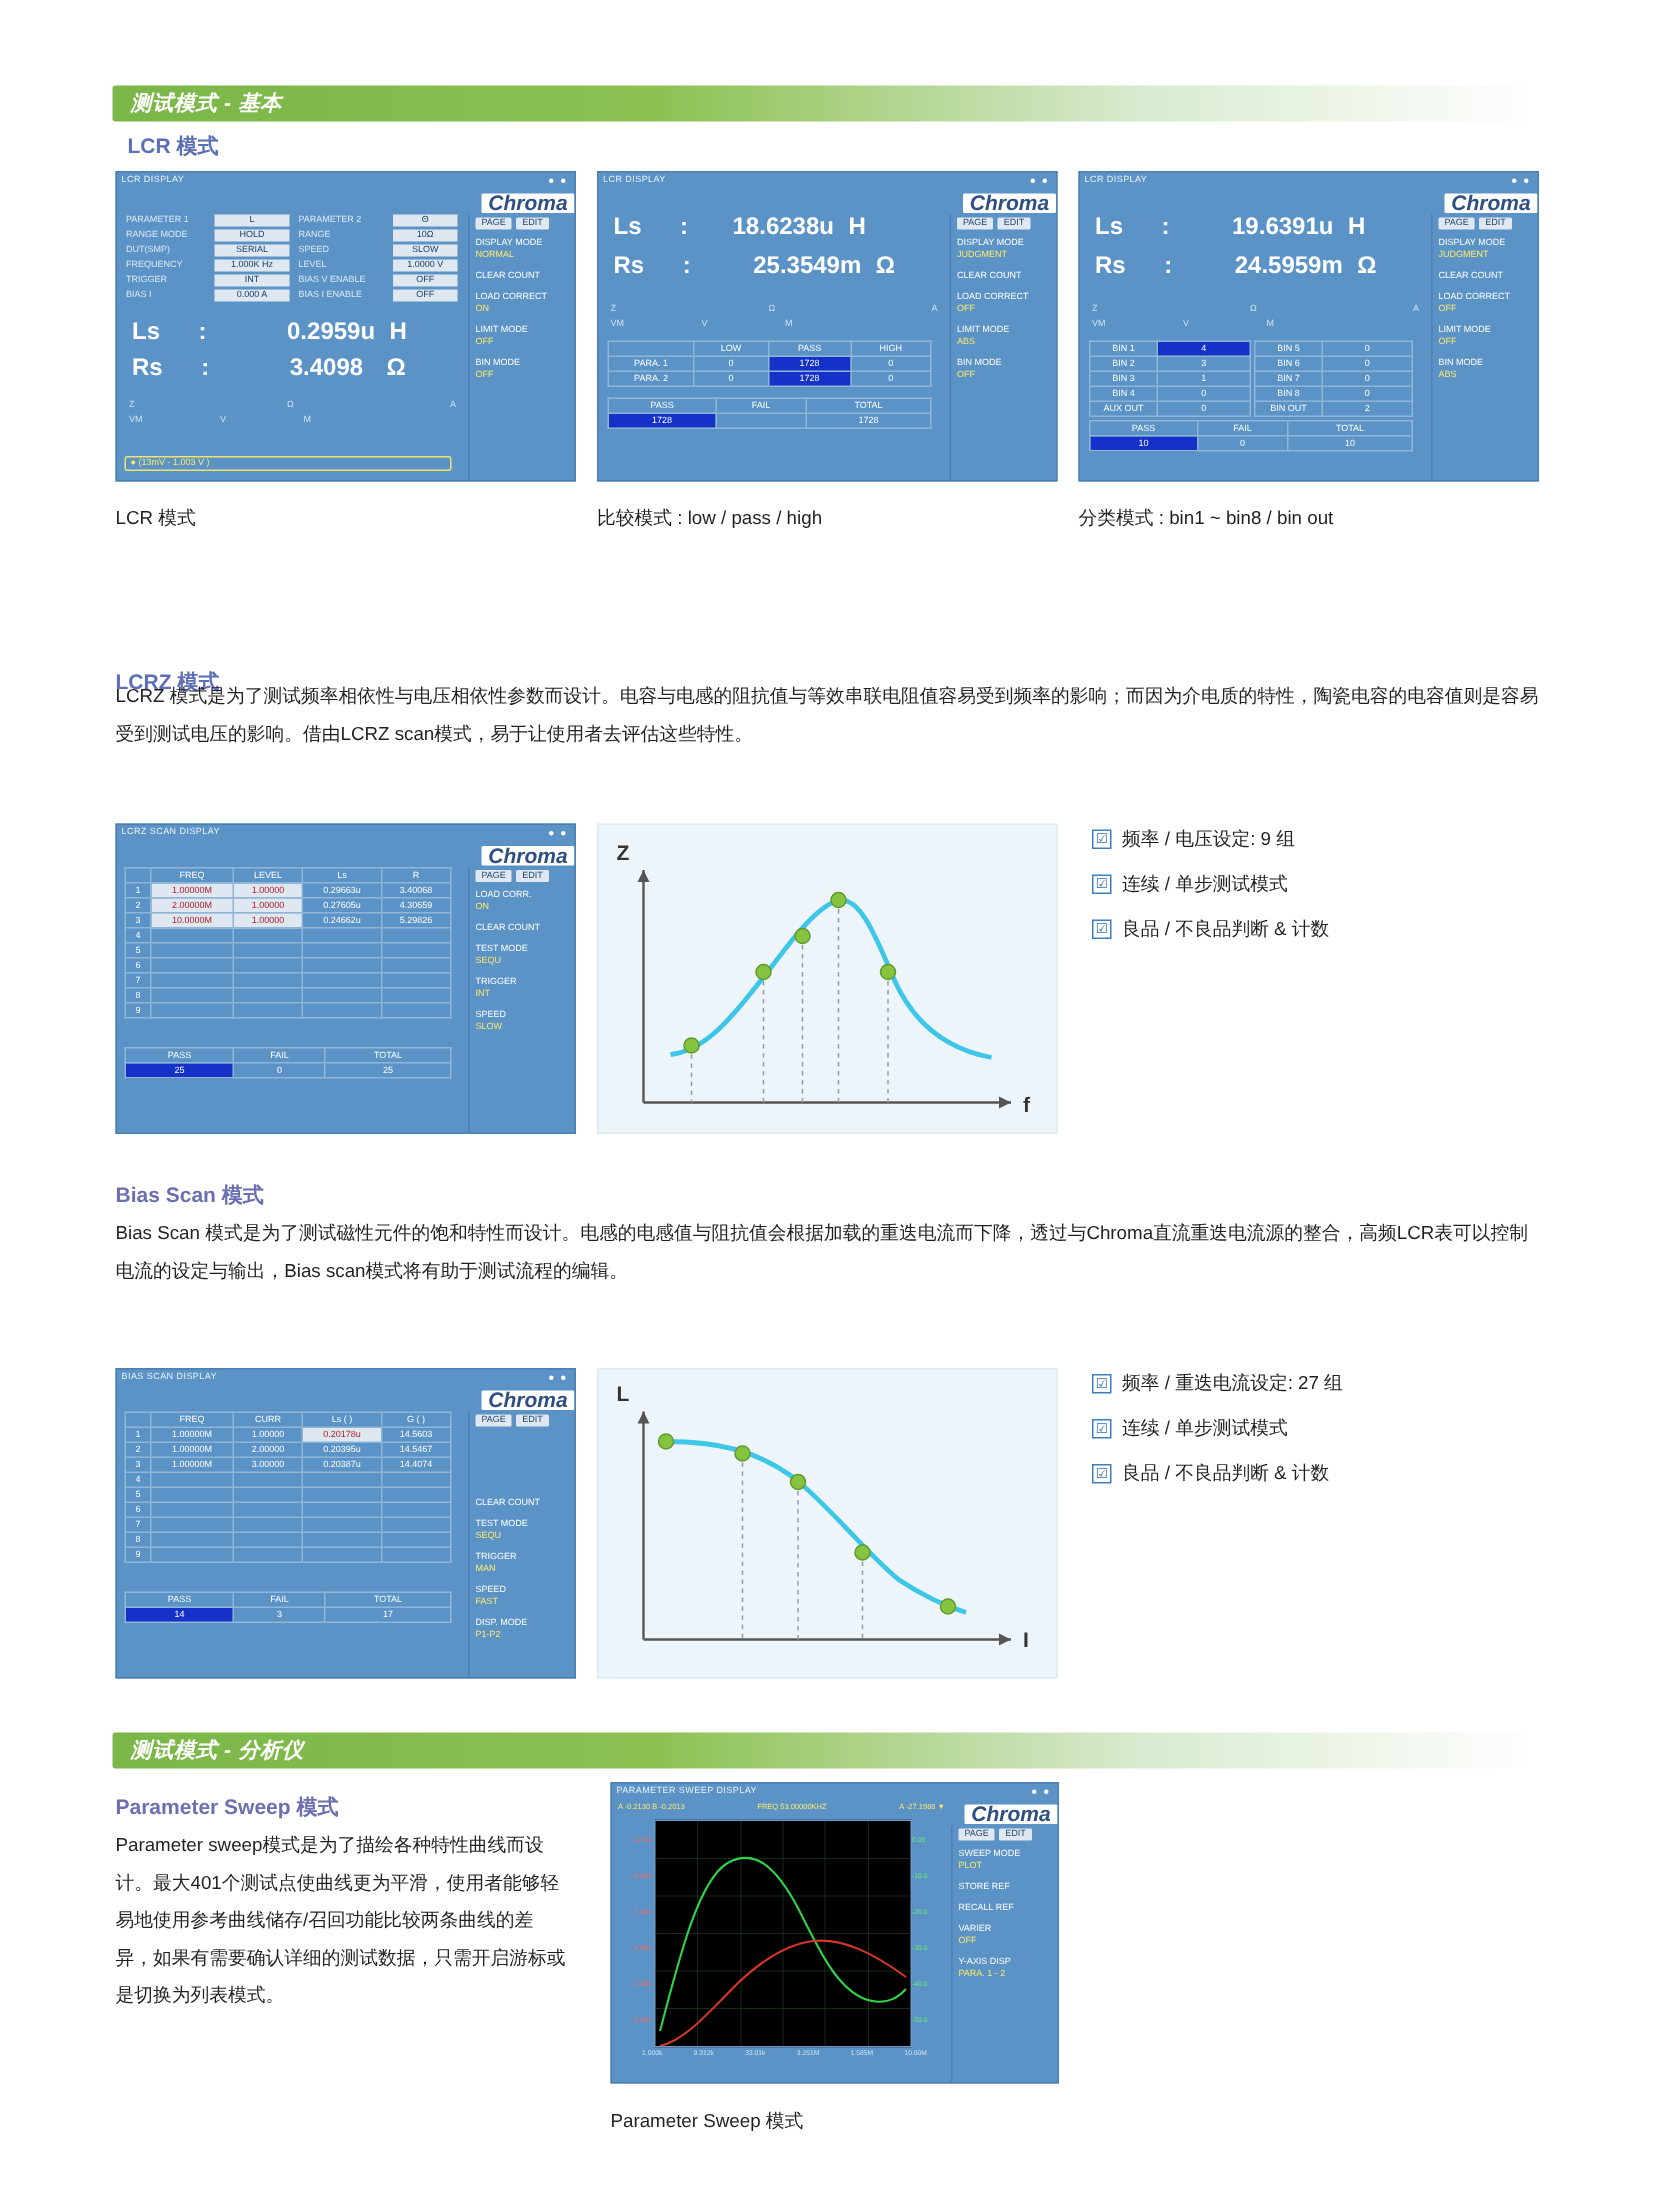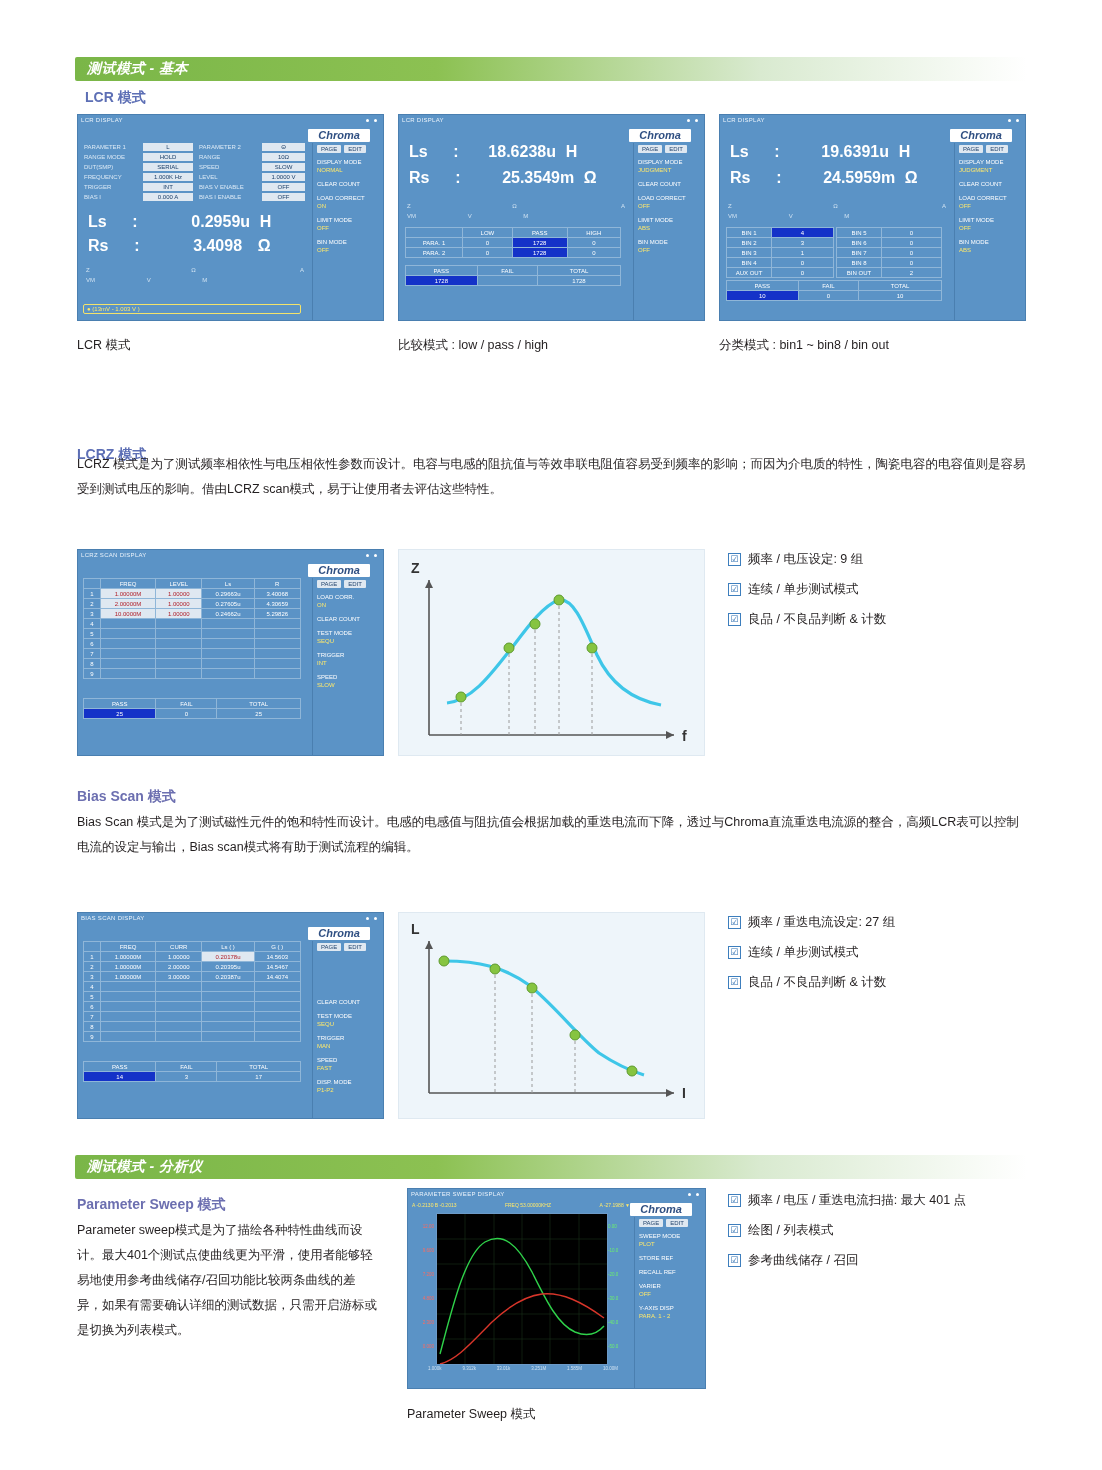--- a/index.html
+++ b/index.html
@@ -32,22 +32,22 @@
 
   
   .screen{
     position:absolute;background:#5b93c6;border:1px solid #4a7fb0;
     overflow:hidden;font-size:6px;color:#ffffff;
     font-family:"Liberation Sans", sans-serif;
   }
   .screen .tbar{font-size:6px;color:#eaf3fb;padding:2px 3px;letter-spacing:.3px;}
   .screen .dot{position:absolute;width:3px;height:3px;border-radius:50%;background:#fff;top:4px;}
   .chroma{
-    position:absolute;right:13px;top:14px;width:62px;height:13px;background:#ffffff;color:#2f4f82;
-    font-size:11px;font-style:italic;font-weight:bold;text-align:center;line-height:13px;border-radius:1px;
+    position:absolute;right:0;top:14px;width:62px;height:13px;background:#ffffff;color:#2f4f82;
+    font-size:14px;font-style:italic;font-weight:bold;text-align:center;line-height:13px;border-radius:1px;
   }
   .rpanel{position:absolute;right:0;top:28px;width:70px;bottom:0;border-left:1px solid #4a7fb0;}
   .rrow{padding:3px 4px;font-size:6px;color:#eef5fb;line-height:8px;}
   .rrow b{color:#ffffff;font-weight:normal;}
   .rrow .yel{color:#ffe96b;}
   .btnrow{display:flex;gap:3px;padding:2px 4px;}
   .btn{background:#dfe8f1;color:#24456e;font-size:6px;padding:1px 4px;border-radius:1px;}
   .grid-t{border-collapse:collapse;font-size:6px;color:#fff;}
   .grid-t td,.grid-t th{border:1px solid #8fb6d8;padding:0 2px;font-weight:normal;text-align:center;height:9px;}
   .hl{background:#1432c8;}
@@ -714,19 +714,14 @@
       <div class="rrow"><b>SWEEP MODE</b><br><span class="yel">PLOT</span></div>
       <div class="rrow"><b>STORE REF</b></div>
       <div class="rrow"><b>RECALL REF</b></div>
       <div class="rrow"><b>VARIER</b><br><span class="yel">OFF</span></div>
       <div class="rrow"><b>Y-AXIS DISP</b><br><span class="yel">PARA. 1 - 2</span></div>
     </div>
   </div>
 
   <div class="cap" style="left:407px;top:1406px;">Parameter Sweep 模式</div>
 
-  <div class="chk" style="left:728px;top:1192px;">
-    <div><span class="box">☑</span><span>频率 / 电压 / 重迭电流扫描: 最大 401 点</span></div>
-    <div><span class="box">☑</span><span>绘图 / 列表模式</span></div>
-    <div><span class="box">☑</span><span>参考曲线储存 / 召回</span></div>
-  </div>
 
 </div>
 
 </body></html>

